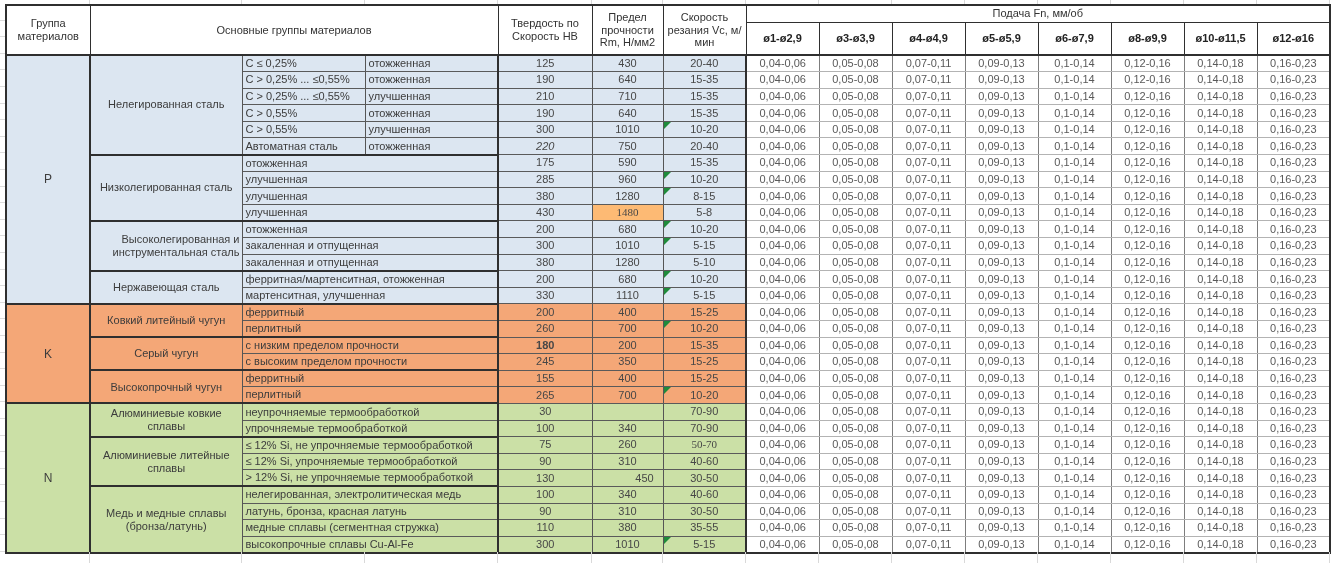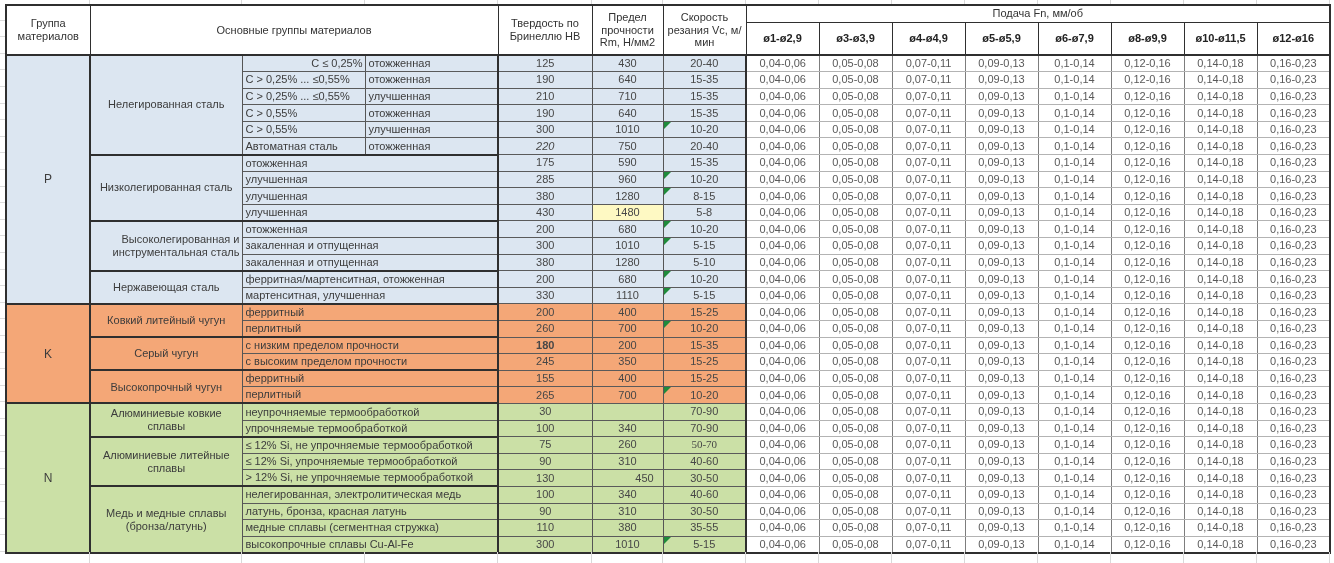--- a/index.html
+++ b/index.html
@@ -61,41 +61,41 @@
       <col style="width:73px">
     <col style="width:73px">
       <col style="width:73px">
       <col style="width:73px">
       <col style="width:73px">
   </colgroup>
   <thead>
     <tr class="h1">
       <th rowspan="2" class="span2">Группа материалов</th>
       <th rowspan="2" colspan="3" class="span2">Основные группы материалов</th>
-      <th rowspan="2" class="span2">Твердость по Бринеллю HB</th>
+      <th rowspan="2" class="span2">Твердость по Скорость HB</th>
       <th rowspan="2" class="span2">Предел прочности Rm, Н/мм2</th>
       <th rowspan="2" class="span2">Скорость резания Vc, м/мин</th>
       <th colspan="8">Подача Fn, мм/об</th>
     </tr>
     <tr class="h2" id="feed-subheader-row">
         <th class="feedcol">ø1-ø2,9</th>
         <th class="feedcol">ø3-ø3,9</th>
         <th class="feedcol">ø4-ø4,9</th>
         <th class="feedcol">ø5-ø5,9</th>
         <th class="feedcol">ø6-ø7,9</th>
         <th class="feedcol">ø8-ø9,9</th>
         <th class="feedcol">ø10-ø11,5</th>
         <th class="feedcol">ø12-ø16</th>
       </tr>
   </thead>
   <tbody id="tbody">
       <tr class="sgtop">
         <td class="letter" rowspan="15" style="background: rgb(220, 230, 241);">P</td>
         <td class="gname" rowspan="6" style="background: rgb(220, 230, 241);">Нелегированная сталь</td>
-        <td class="l deta" style="background: rgb(220, 230, 241); text-align: right;">C ≤ 0,25%</td>
+        <td class="l deta" style="background: rgb(220, 230, 241);">C ≤ 0,25%</td>
         <td class="l detb" style="background: rgb(220, 230, 241);">отожженная</td>
         <td class="c num" style="background: rgb(220, 230, 241);">125</td>
         <td class="c num" style="background: rgb(220, 230, 241);">430</td>
         <td class="c vc" style="background: rgb(220, 230, 241);">20-40</td>
         <td class="feed">0,04-0,06</td>
         <td class="feed">0,05-0,08</td>
         <td class="feed">0,07-0,11</td>
         <td class="feed">0,09-0,13</td>
         <td class="feed">0,1-0,14</td>
         <td class="feed">0,12-0,16</td>
@@ -216,21 +216,21 @@
         <td class="feed">0,07-0,11</td>
         <td class="feed">0,09-0,13</td>
         <td class="feed">0,1-0,14</td>
         <td class="feed">0,12-0,16</td>
         <td class="feed">0,14-0,18</td>
         <td class="feed">0,16-0,23</td>
       </tr>
       <tr>
         <td class="l deta detb" colspan="2" style="background: rgb(220, 230, 241);">улучшенная</td>
         <td class="c num" style="background: rgb(220, 230, 241);">430</td>
-        <td class="c num" style="background: #fef9c3;">1480</td>
+        <td class="c num" style="background: #fdba74; font-family: Liberation Serif, serif;">1480</td>
         <td class="c vc" style="background: rgb(220, 230, 241);">5-8</td>
         <td class="feed">0,04-0,06</td>
         <td class="feed">0,05-0,08</td>
         <td class="feed">0,07-0,11</td>
         <td class="feed">0,09-0,13</td>
         <td class="feed">0,1-0,14</td>
         <td class="feed">0,12-0,16</td>
         <td class="feed">0,14-0,18</td>
         <td class="feed">0,16-0,23</td>
       </tr>

